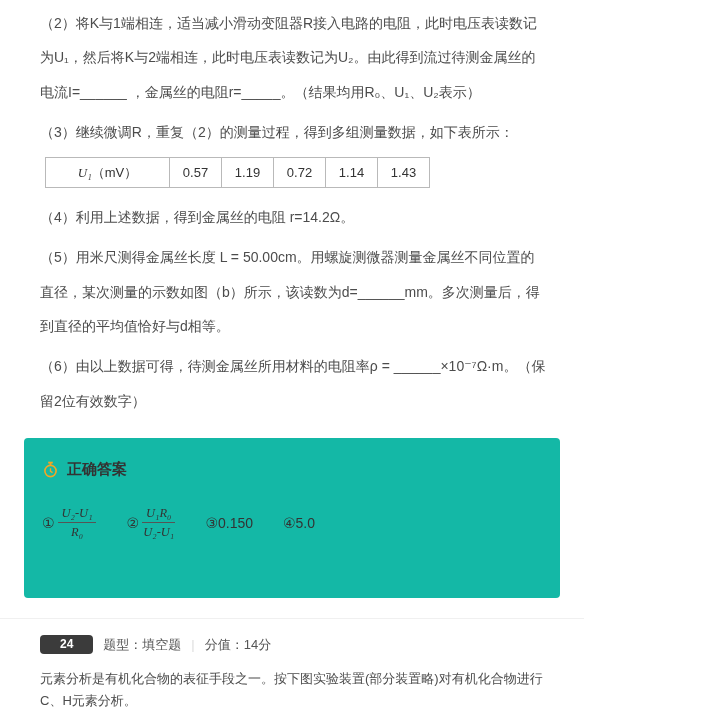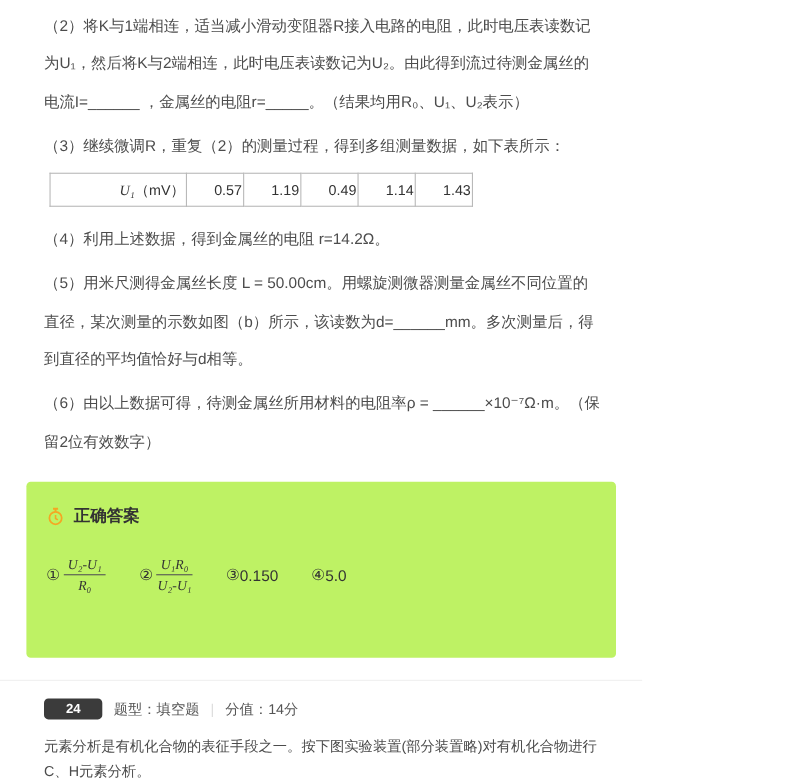--- a/index.html
+++ b/index.html
@@ -4,27 +4,27 @@
 <style>
   * { box-sizing: border-box; }
   body { margin: 0; background: #fff; font-family: "Liberation Sans", "DejaVu Sans", sans-serif; color: #4c4c4c; }
   .page { width: 584px; height: 712px; overflow: hidden; background: #fff; }
   .content { padding: 6px 36px 0 40px; }
   .para { font-size: 14px; line-height: 2.45; margin: 0 0 6px 0; color: #4c4c4c; }
   .para.tight { margin-bottom: 0; }
 
   
   .data-table { border-collapse: collapse; margin: 8px 0 12px 5px; }
-  .data-table td { border: 1px solid #b9b9b9; text-align: right; font-size: 13px; height: 30px; color: #333; background: #fff; }
+  .data-table td { border: 1px solid #b9b9b9; text-align: center; font-size: 13px; height: 30px; color: #333; background: #fff; }
   .data-table td.hcell { width: 124px; }
   .data-table td.vcell { width: 52px; }
   .mvar { font-style: italic; font-family: "Liberation Serif", "DejaVu Serif", serif; }
 
   
-  .answer-card { background: #bef264; border-radius: 4px; margin: 20px 24px 0 24px; padding: 22px 18px 58px 18px; }
+  .answer-card { background: #14b8a6; border-radius: 4px; margin: 20px 24px 0 24px; padding: 22px 18px 58px 18px; }
   .answer-title-row { display: flex; align-items: center; gap: 8px; }
   .answer-title { font-size: 15px; font-weight: bold; color: #333; }
   .badge-icon { display: inline-flex; }
   .answer-items { display: flex; align-items: center; gap: 30px; margin-top: 26px; font-size: 14px; color: #333; }
   .ans-item { display: inline-flex; align-items: center; }
   .frac { display: inline-flex; flex-direction: column; align-items: center; font-family: "Liberation Serif", "DejaVu Serif", serif; font-style: italic; font-size: 12.5px; line-height: 1.3; color: #333; margin-left: 3px; text-align: right; }
   .frac .num { border-bottom: 1px solid #555; padding: 0 4px 1px; }
   .frac .den { padding-top: 1px; }
 
   
@@ -50,21 +50,21 @@
   <div class="content">
     <p class="para">（2）将K与1端相连，适当减小滑动变阻器R接入电路的电阻，此时电压表读数记为U₁，然后将K与2端相连，此时电压表读数记为U₂。由此得到流过待测金属丝的电流I=______ ，金属丝的电阻r=_____。（结果均用R₀、U₁、U₂表示）</p>
     <p class="para tight">（3）继续微调R，重复（2）的测量过程，得到多组测量数据，如下表所示：</p>
 
     <table class="data-table">
       <tbody>
         <tr>
           <td class="hcell"><span class="mvar">U₁</span><span>（mV）</span></td>
           <td class="vcell">0.57</td>
           <td class="vcell">1.19</td>
-          <td class="vcell">0.49</td>
+          <td class="vcell">0.72</td>
           <td class="vcell">1.14</td>
           <td class="vcell">1.43</td>
         </tr>
       </tbody>
     </table>
 
     <p class="para">（4）利用上述数据，得到金属丝的电阻 r=14.2Ω。</p>
     <p class="para">（5）用米尺测得金属丝长度 L = 50.00cm。用螺旋测微器测量金属丝不同位置的直径，某次测量的示数如图（b）所示，该读数为d=______mm。多次测量后，得到直径的平均值恰好与d相等。</p>
     <p class="para">（6）由以上数据可得，待测金属丝所用材料的电阻率ρ = ______×10⁻⁷Ω·m。（保留2位有效数字）</p>
   </div>

